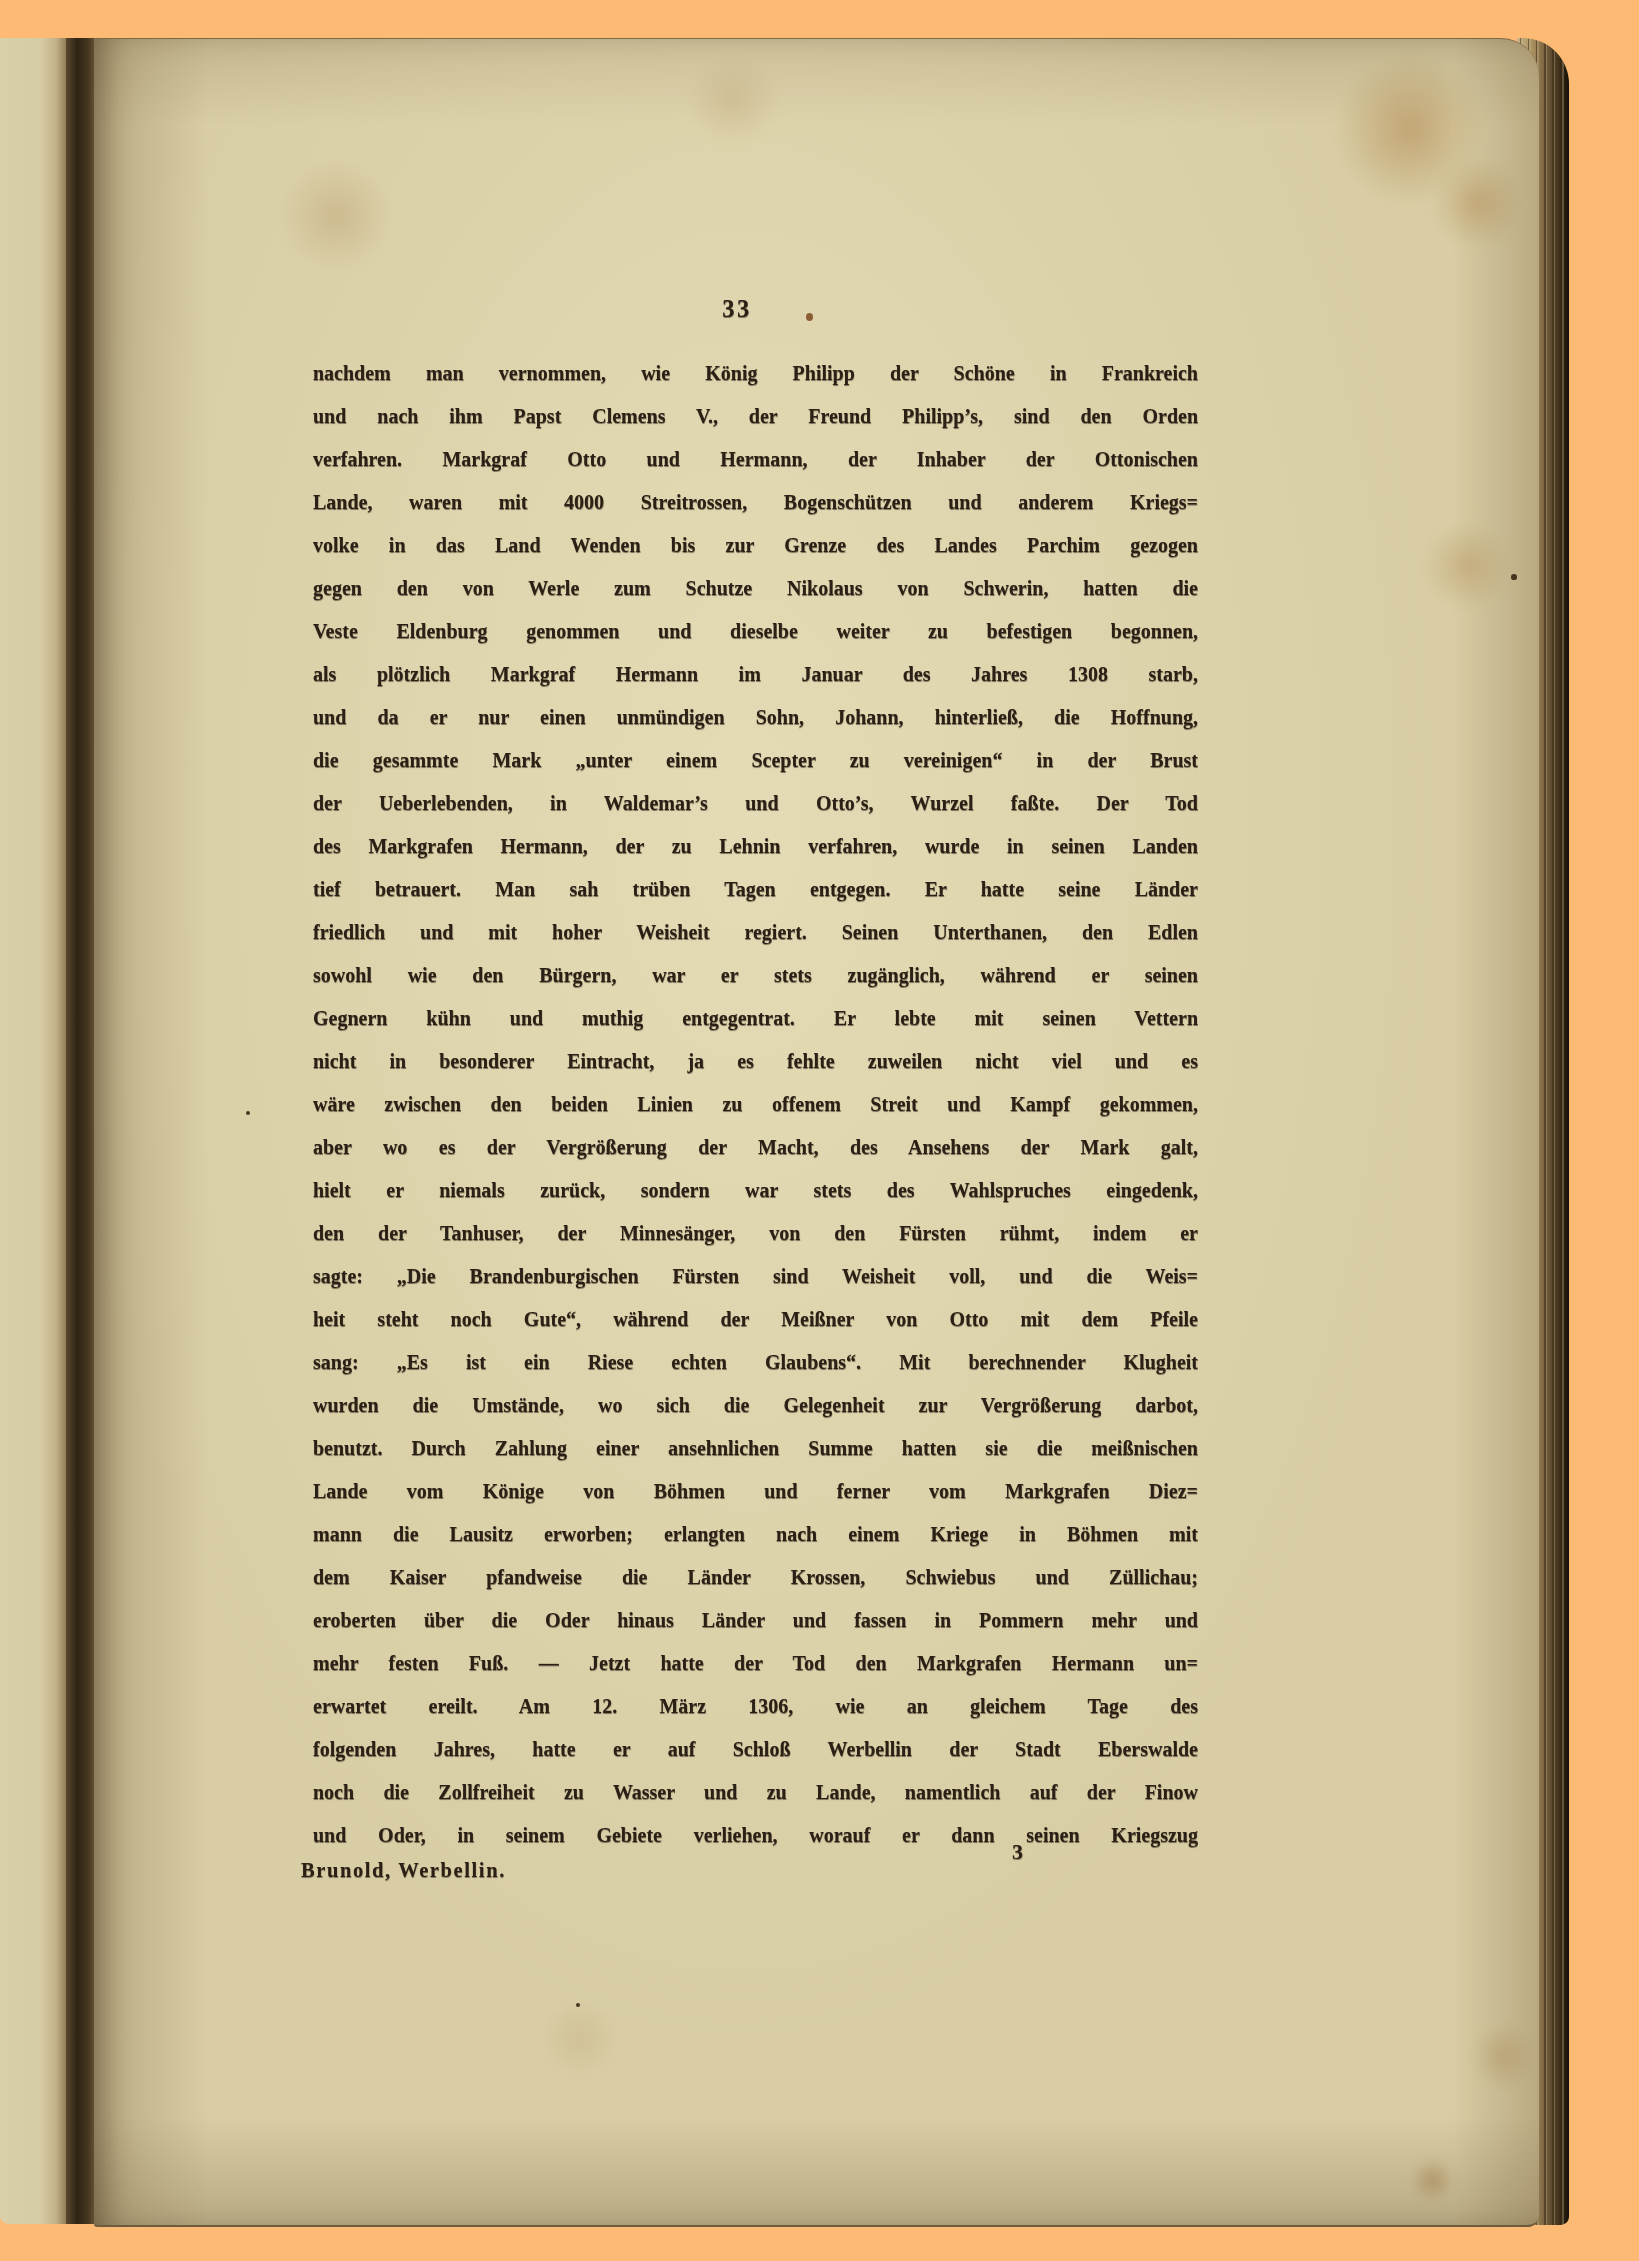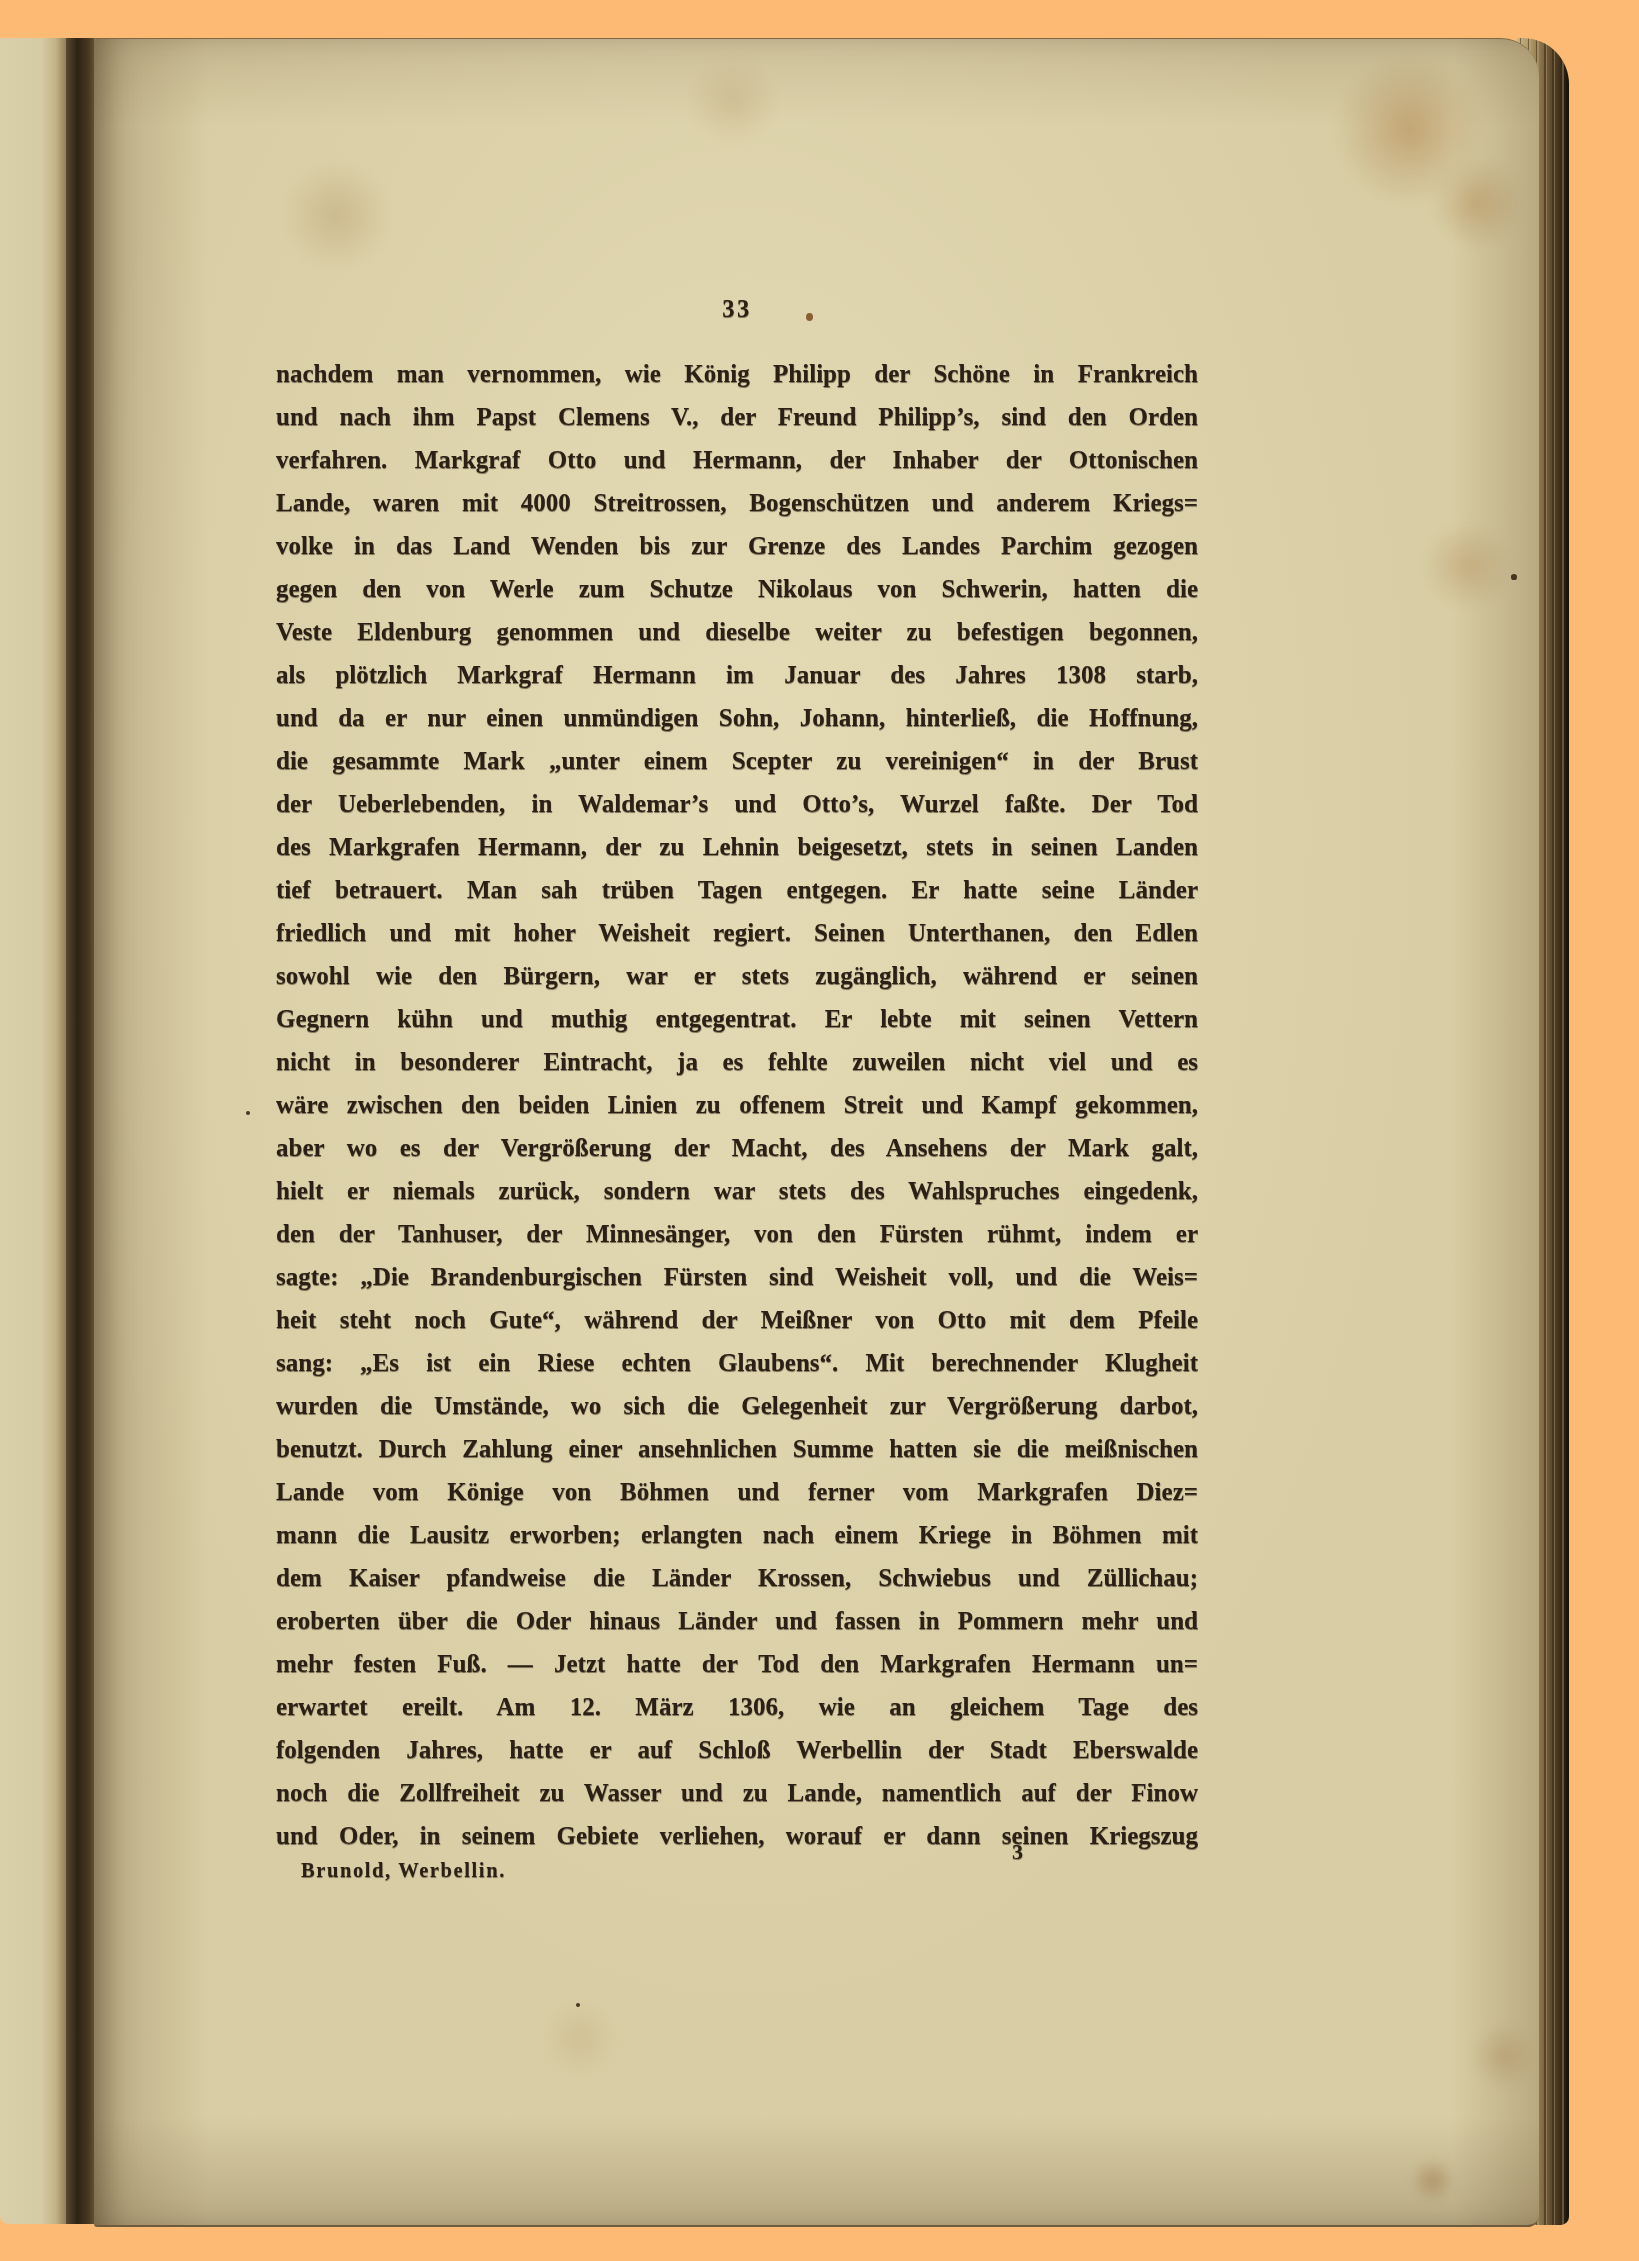--- a/index.html
+++ b/index.html
@@ -53,23 +53,24 @@
     position:absolute;left:182px;top:256px;width:922px;height:36px;
     text-align:center;font-size:24.6px;font-weight:700;letter-spacing:2.5px;
     color:#2b2015;text-shadow:0.3px 0.5px 0.7px rgba(40,28,16,.55);
   }
   .body-text{
     position:absolute;left:182px;top:313px;width:922px;height:1492px;
     color:#2b2015;
   }
   .text-line{
     height:43px;line-height:43px;overflow:hidden;
-    font-size:25px;font-weight:700;
+    font-size:20px;font-weight:700;
     text-align:justify;text-align-last:justify;
     text-shadow:0.3px 0.5px 0.7px rgba(40,28,16,.55);
+    margin-left:37px;
   }
   .footer-left{
     position:absolute;left:207px;top:1802px;
     font-size:20.5px;font-weight:700;letter-spacing:1.6px;
     color:#2b2015;text-shadow:0.3px 0.5px 0.7px rgba(40,28,16,.5);margin-top:18px;
   }
   .footer-sig{
     position:absolute;left:918px;top:1800px;
     font-size:22px;font-weight:700;
     color:#2b2015;text-shadow:0.3px 0.5px 0.7px rgba(40,28,16,.5);
@@ -107,21 +108,21 @@
         <div class="text-line">und nach ihm Papst Clemens V., der Freund Philipp’s, sind den Orden</div>
         <div class="text-line">verfahren. Markgraf Otto und Hermann, der Inhaber der Ottonischen</div>
         <div class="text-line">Lande, waren mit 4000 Streitrossen, Bogenschützen und anderem Kriegs=</div>
         <div class="text-line">volke in das Land Wenden bis zur Grenze des Landes Parchim gezogen</div>
         <div class="text-line">gegen den von Werle zum Schutze Nikolaus von Schwerin, hatten die</div>
         <div class="text-line">Veste Eldenburg genommen und dieselbe weiter zu befestigen begonnen,</div>
         <div class="text-line">als plötzlich Markgraf Hermann im Januar des Jahres 1308 starb,</div>
         <div class="text-line">und da er nur einen unmündigen Sohn, Johann, hinterließ, die Hoffnung,</div>
         <div class="text-line">die gesammte Mark „unter einem Scepter zu vereinigen“ in der Brust</div>
         <div class="text-line">der Ueberlebenden, in Waldemar’s und Otto’s, Wurzel faßte. Der Tod</div>
-        <div class="text-line">des Markgrafen Hermann, der zu Lehnin beigesetzt, stets in seinen Landen</div>
+        <div class="text-line">des Markgrafen Hermann, der zu Lehnin verfahren, wurde in seinen Landen</div>
         <div class="text-line">tief betrauert. Man sah trüben Tagen entgegen. Er hatte seine Länder</div>
         <div class="text-line">friedlich und mit hoher Weisheit regiert. Seinen Unterthanen, den Edlen</div>
         <div class="text-line">sowohl wie den Bürgern, war er stets zugänglich, während er seinen</div>
         <div class="text-line">Gegnern kühn und muthig entgegentrat. Er lebte mit seinen Vettern</div>
         <div class="text-line">nicht in besonderer Eintracht, ja es fehlte zuweilen nicht viel und es</div>
         <div class="text-line">wäre zwischen den beiden Linien zu offenem Streit und Kampf gekommen,</div>
         <div class="text-line">aber wo es der Vergrößerung der Macht, des Ansehens der Mark galt,</div>
         <div class="text-line">hielt er niemals zurück, sondern war stets des Wahlspruches eingedenk,</div>
         <div class="text-line">den der Tanhuser, der Minnesänger, von den Fürsten rühmt, indem er</div>
         <div class="text-line">sagte: „Die Brandenburgischen Fürsten sind Weisheit voll, und die Weis=</div>

